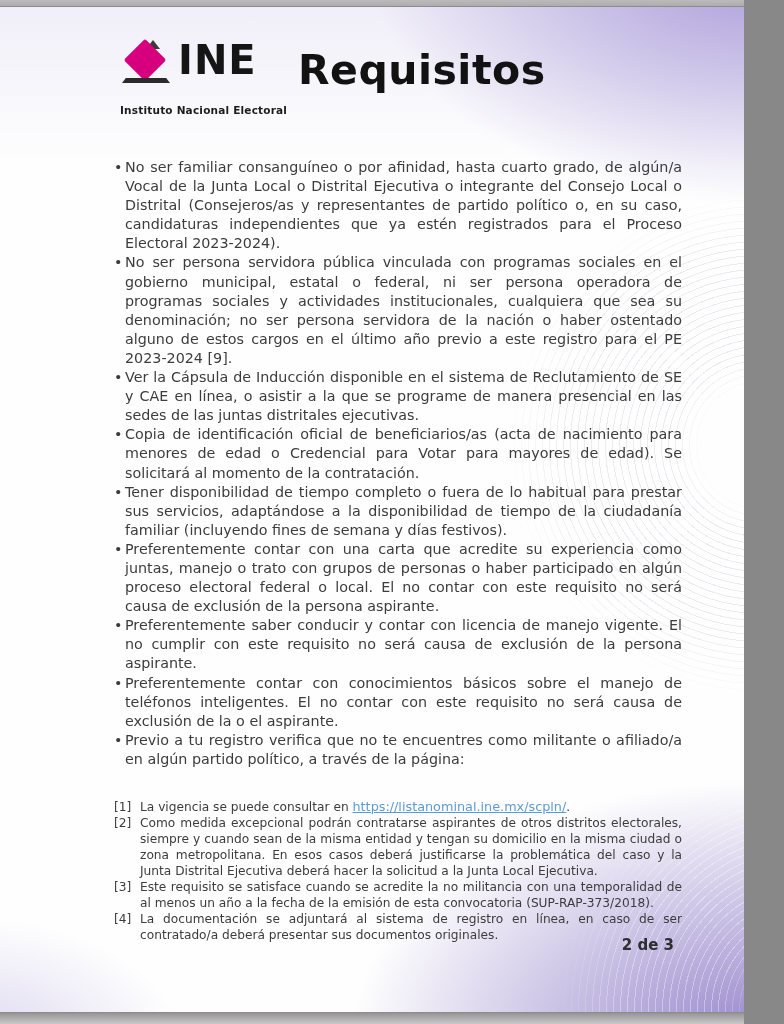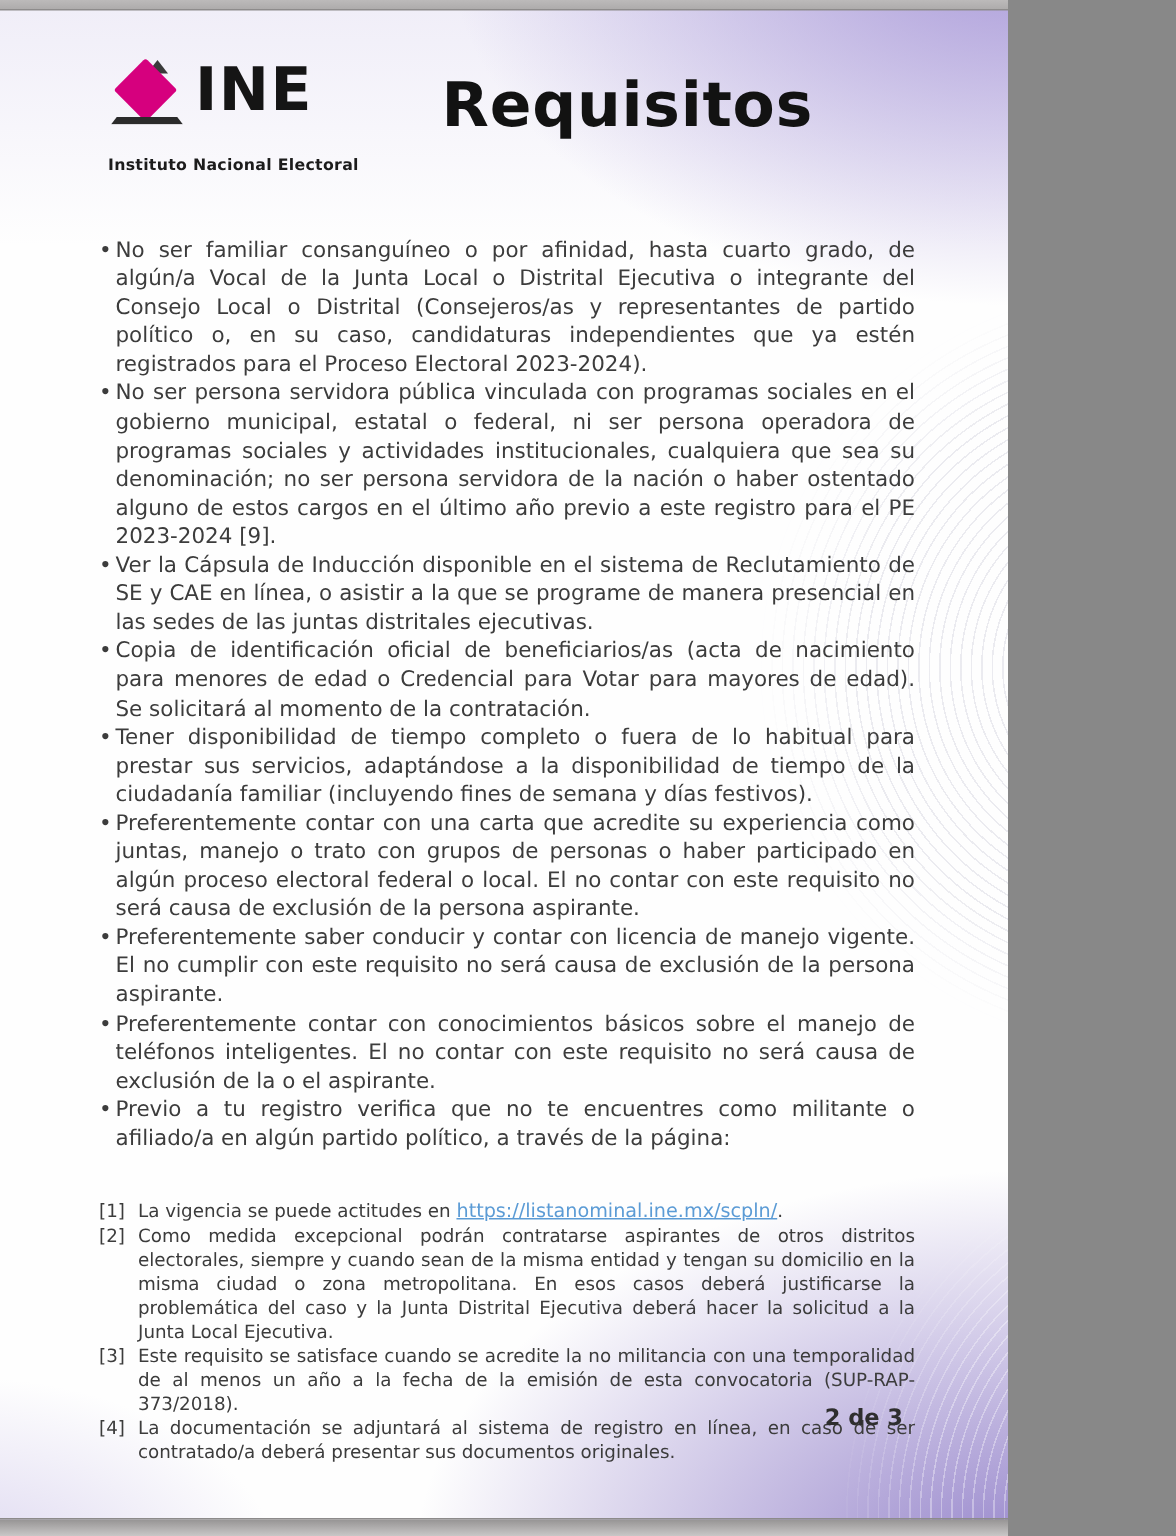--- a/index.html
+++ b/index.html
@@ -1,26 +1,27 @@
 <!DOCTYPE html>
 <html><head>
 <meta charset="utf-8">
 <style>
   * { margin:0; padding:0; box-sizing:border-box; }
   html,body { width:784px; height:1024px; overflow:hidden; }
   body { font-family:"DejaVu Sans","Liberation Sans",sans-serif; background:#888; }
 
   .page {
-    position:relative; width:672px; height:1024px; overflow:hidden;
+    position:relative; width:744px; height:1024px; overflow:hidden;
     background:
       radial-gradient(ellipse 560px 360px at 101% -4%, rgba(166,150,215,0.95), rgba(166,150,215,0) 68%),
       linear-gradient(180deg, rgba(216,210,238,0.38) 0%, rgba(216,210,238,0) 16%),
       radial-gradient(ellipse 620px 400px at 102% 102%, rgba(144,126,200,0.95), rgba(144,126,200,0) 66%),
       radial-gradient(ellipse 300px 190px at -4% 103%, rgba(188,177,226,0.55), rgba(188,177,226,0) 72%),
       #fefefe;
+    padding-left: 48px;
   }
 
   .edge-top {
     position:absolute; top:0; left:0; width:100%; height:7px;
     background:linear-gradient(180deg,#bcbaba,#aeacac); border-bottom:1px solid #8d8b8b; z-index:5;
   }
   .edge-bottom {
     position:absolute; bottom:0; left:0; width:100%; height:12px;
     background:linear-gradient(180deg,#969494,#c9c7c7); border-top:1px solid #8d8b8b; z-index:5;
   }
@@ -59,21 +60,21 @@
   }
   .logo-brand {
     position:absolute; left:58px; top:-2px; font-size:40px; font-weight:800;
     letter-spacing:1px; color:#151515; line-height:1;
   }
   .logo-caption {
     margin-top:18px; font-size:10.5px; font-weight:700; color:#1c1c1c;
     letter-spacing:0.2px; white-space:nowrap;
   }
   .page-title {
-    position:absolute; left:250px; right:130px; top:46px; text-align:right;
+    position:absolute; left:250px; right:130px; top:46px; text-align:left;
     font-size:41px; font-weight:800; color:#121212; letter-spacing:0.5px;
   }
 
   
   .reqs { padding:8px 62px 0 66px; }
   .req {
     list-style:none; position:relative; padding-left:11px;
     font-size:14.3px; line-height:19.1px; color:#3c3c3c;
     text-align:justify; text-justify:inter-word;
   }
@@ -128,21 +129,21 @@
       <li class="req">Tener disponibilidad de tiempo completo o fuera de lo habitual para prestar sus servicios, adaptándose a la disponibilidad de tiempo de la ciudadanía familiar (incluyendo fines de semana y días festivos).</li>
       <li class="req">Preferentemente contar con una carta que acredite su experiencia como juntas, manejo o trato con grupos de personas o haber participado en algún proceso electoral federal o local. El no contar con este requisito no será causa de exclusión de la persona aspirante.</li>
       <li class="req">Preferentemente saber conducir y contar con licencia de manejo vigente. El no cumplir con este requisito no será causa de exclusión de la persona aspirante.</li>
       <li class="req">Preferentemente contar con conocimientos básicos sobre el manejo de teléfonos inteligentes. El no contar con este requisito no será causa de exclusión de la o el aspirante.</li>
       <li class="req">Previo a tu registro verifica que no te encuentres como militante o afiliado/a en algún partido político, a través de la página:</li>
     </ul>
 
 
     <div class="footnotes">
       <div class="footnote">
-        <span class="fn-marker">[1]</span><span>La vigencia se puede actitudes en </span><a href="#" class="doc-link">https://listanominal.ine.mx/scpln/</a><span>.</span>
+        <span class="fn-marker">[1]</span><span>La vigencia se puede consultar en </span><a href="#" class="doc-link">https://listanominal.ine.mx/scpln/</a><span>.</span>
       </div>
       <div class="footnote">
         <span class="fn-marker">[2]</span><span>Como medida excepcional podrán contratarse aspirantes de otros distritos electorales, siempre y cuando sean de la misma entidad y tengan su domicilio en la misma ciudad o zona metropolitana. En esos casos deberá justificarse la problemática del caso y la Junta Distrital Ejecutiva deberá hacer la solicitud a la Junta Local Ejecutiva.</span>
       </div>
       <div class="footnote">
         <span class="fn-marker">[3]</span><span>Este requisito se satisface cuando se acredite la no militancia con una temporalidad de al menos un año a la fecha de la emisión de esta convocatoria (SUP-RAP-373/2018).</span>
       </div>
       <div class="footnote">
         <span class="fn-marker">[4]</span><span>La documentación se adjuntará al sistema de registro en línea, en caso de ser contratado/a deberá presentar sus documentos originales.</span>
       </div>

